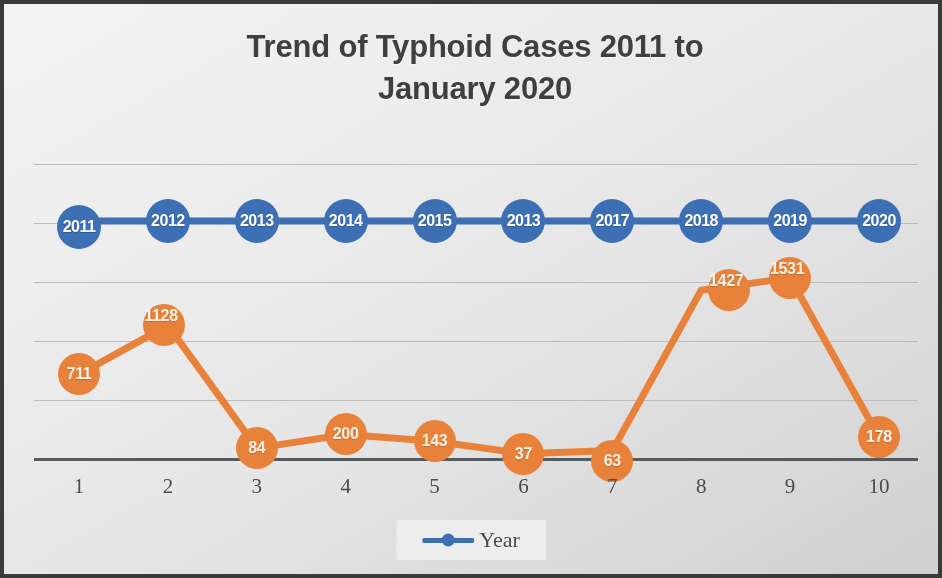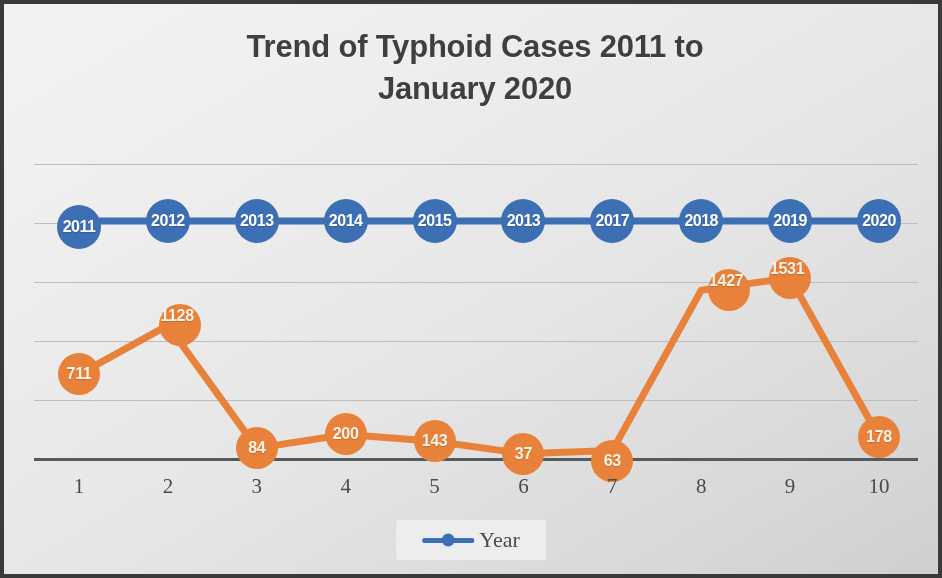--- a/index.html
+++ b/index.html
@@ -208,21 +208,21 @@
           <span class="marker-label">2019</span>
         </div>
         <div class="marker marker-year" style="left: 845px; top: 67px;">
           <span class="marker-label">2020</span>
         </div>
       </div>
     <div id="markers-cases">
         <div class="marker marker-cases" style="left: 45px; top: 220.386px;">
           <span class="marker-label">711</span>
         </div>
-        <div class="marker marker-cases" style="left: 146px; top: 171.347px;">
+        <div class="marker marker-cases" style="left: 130px; top: 171.347px;">
           <span class="marker-label" style="top: -9px; left: -3px;">1128</span>
         </div>
         <div class="marker marker-cases" style="left: 222.778px; top: 294.122px; text-align: right;">
           <span class="marker-label">84</span>
         </div>
         <div class="marker marker-cases" style="left: 311.667px; top: 280.48px;">
           <span class="marker-label">200</span>
         </div>
         <div class="marker marker-cases" style="left: 400.556px; top: 287.183px;">
           <span class="marker-label">143</span>

